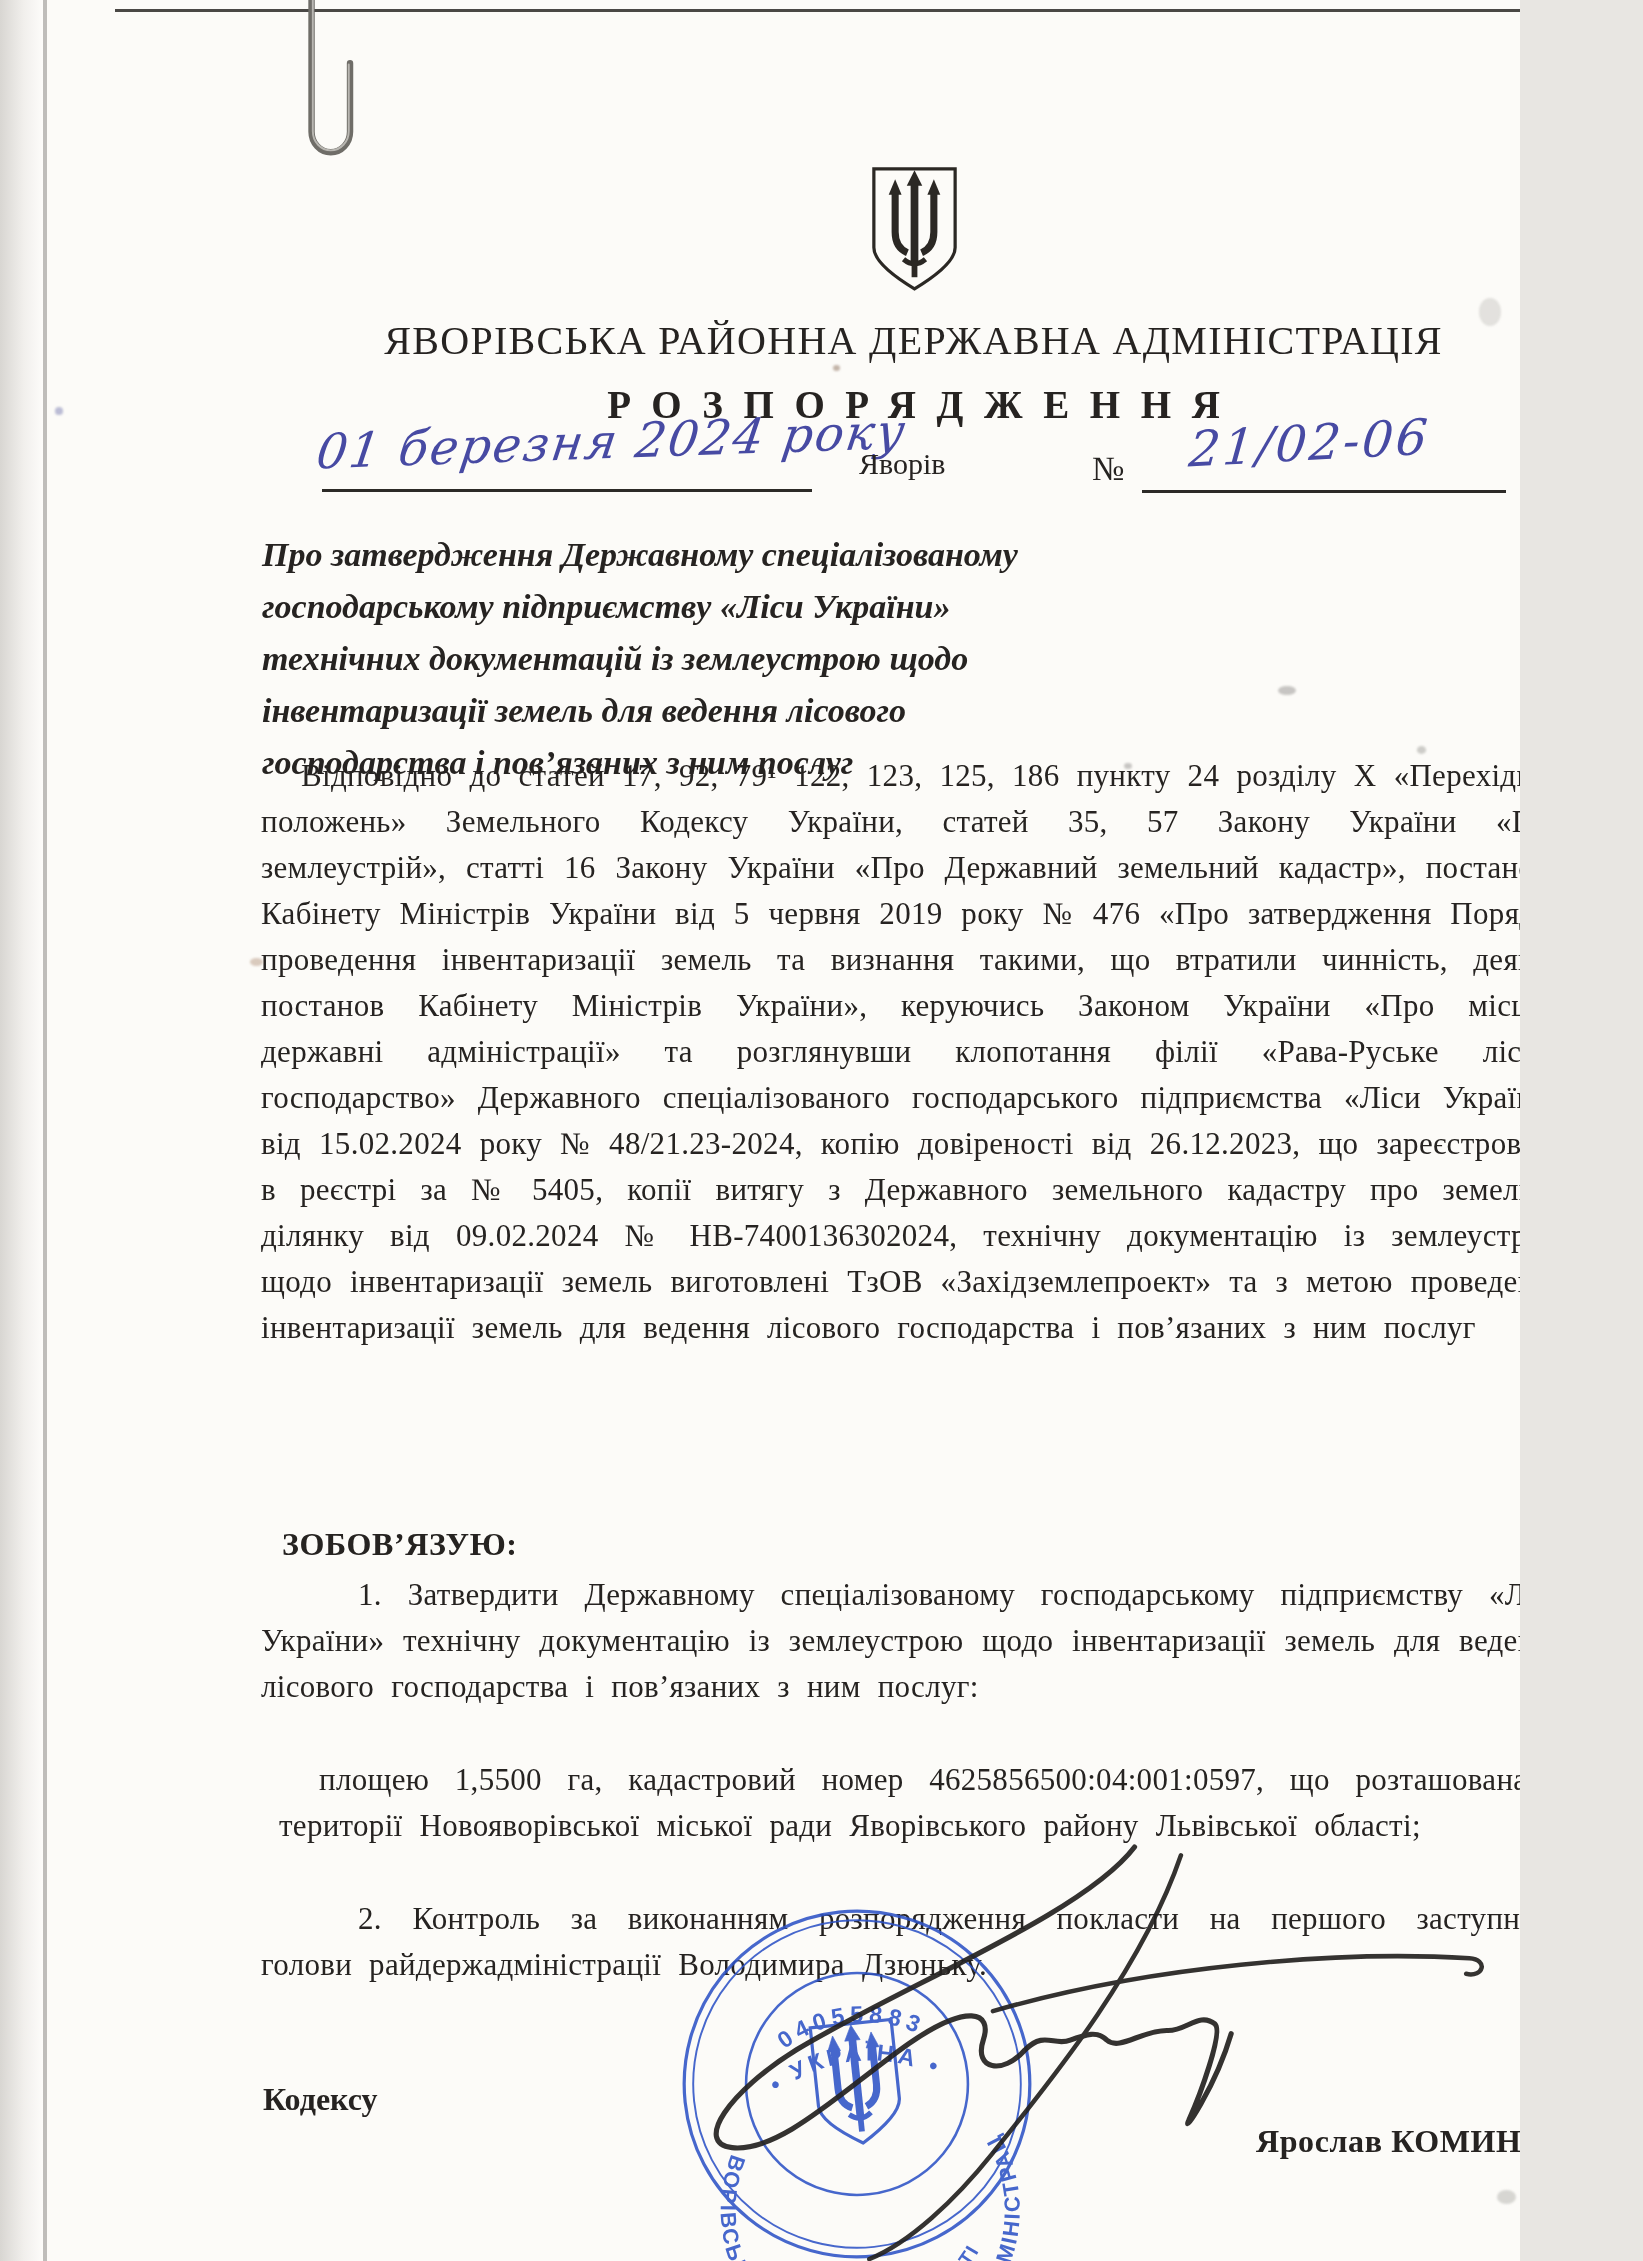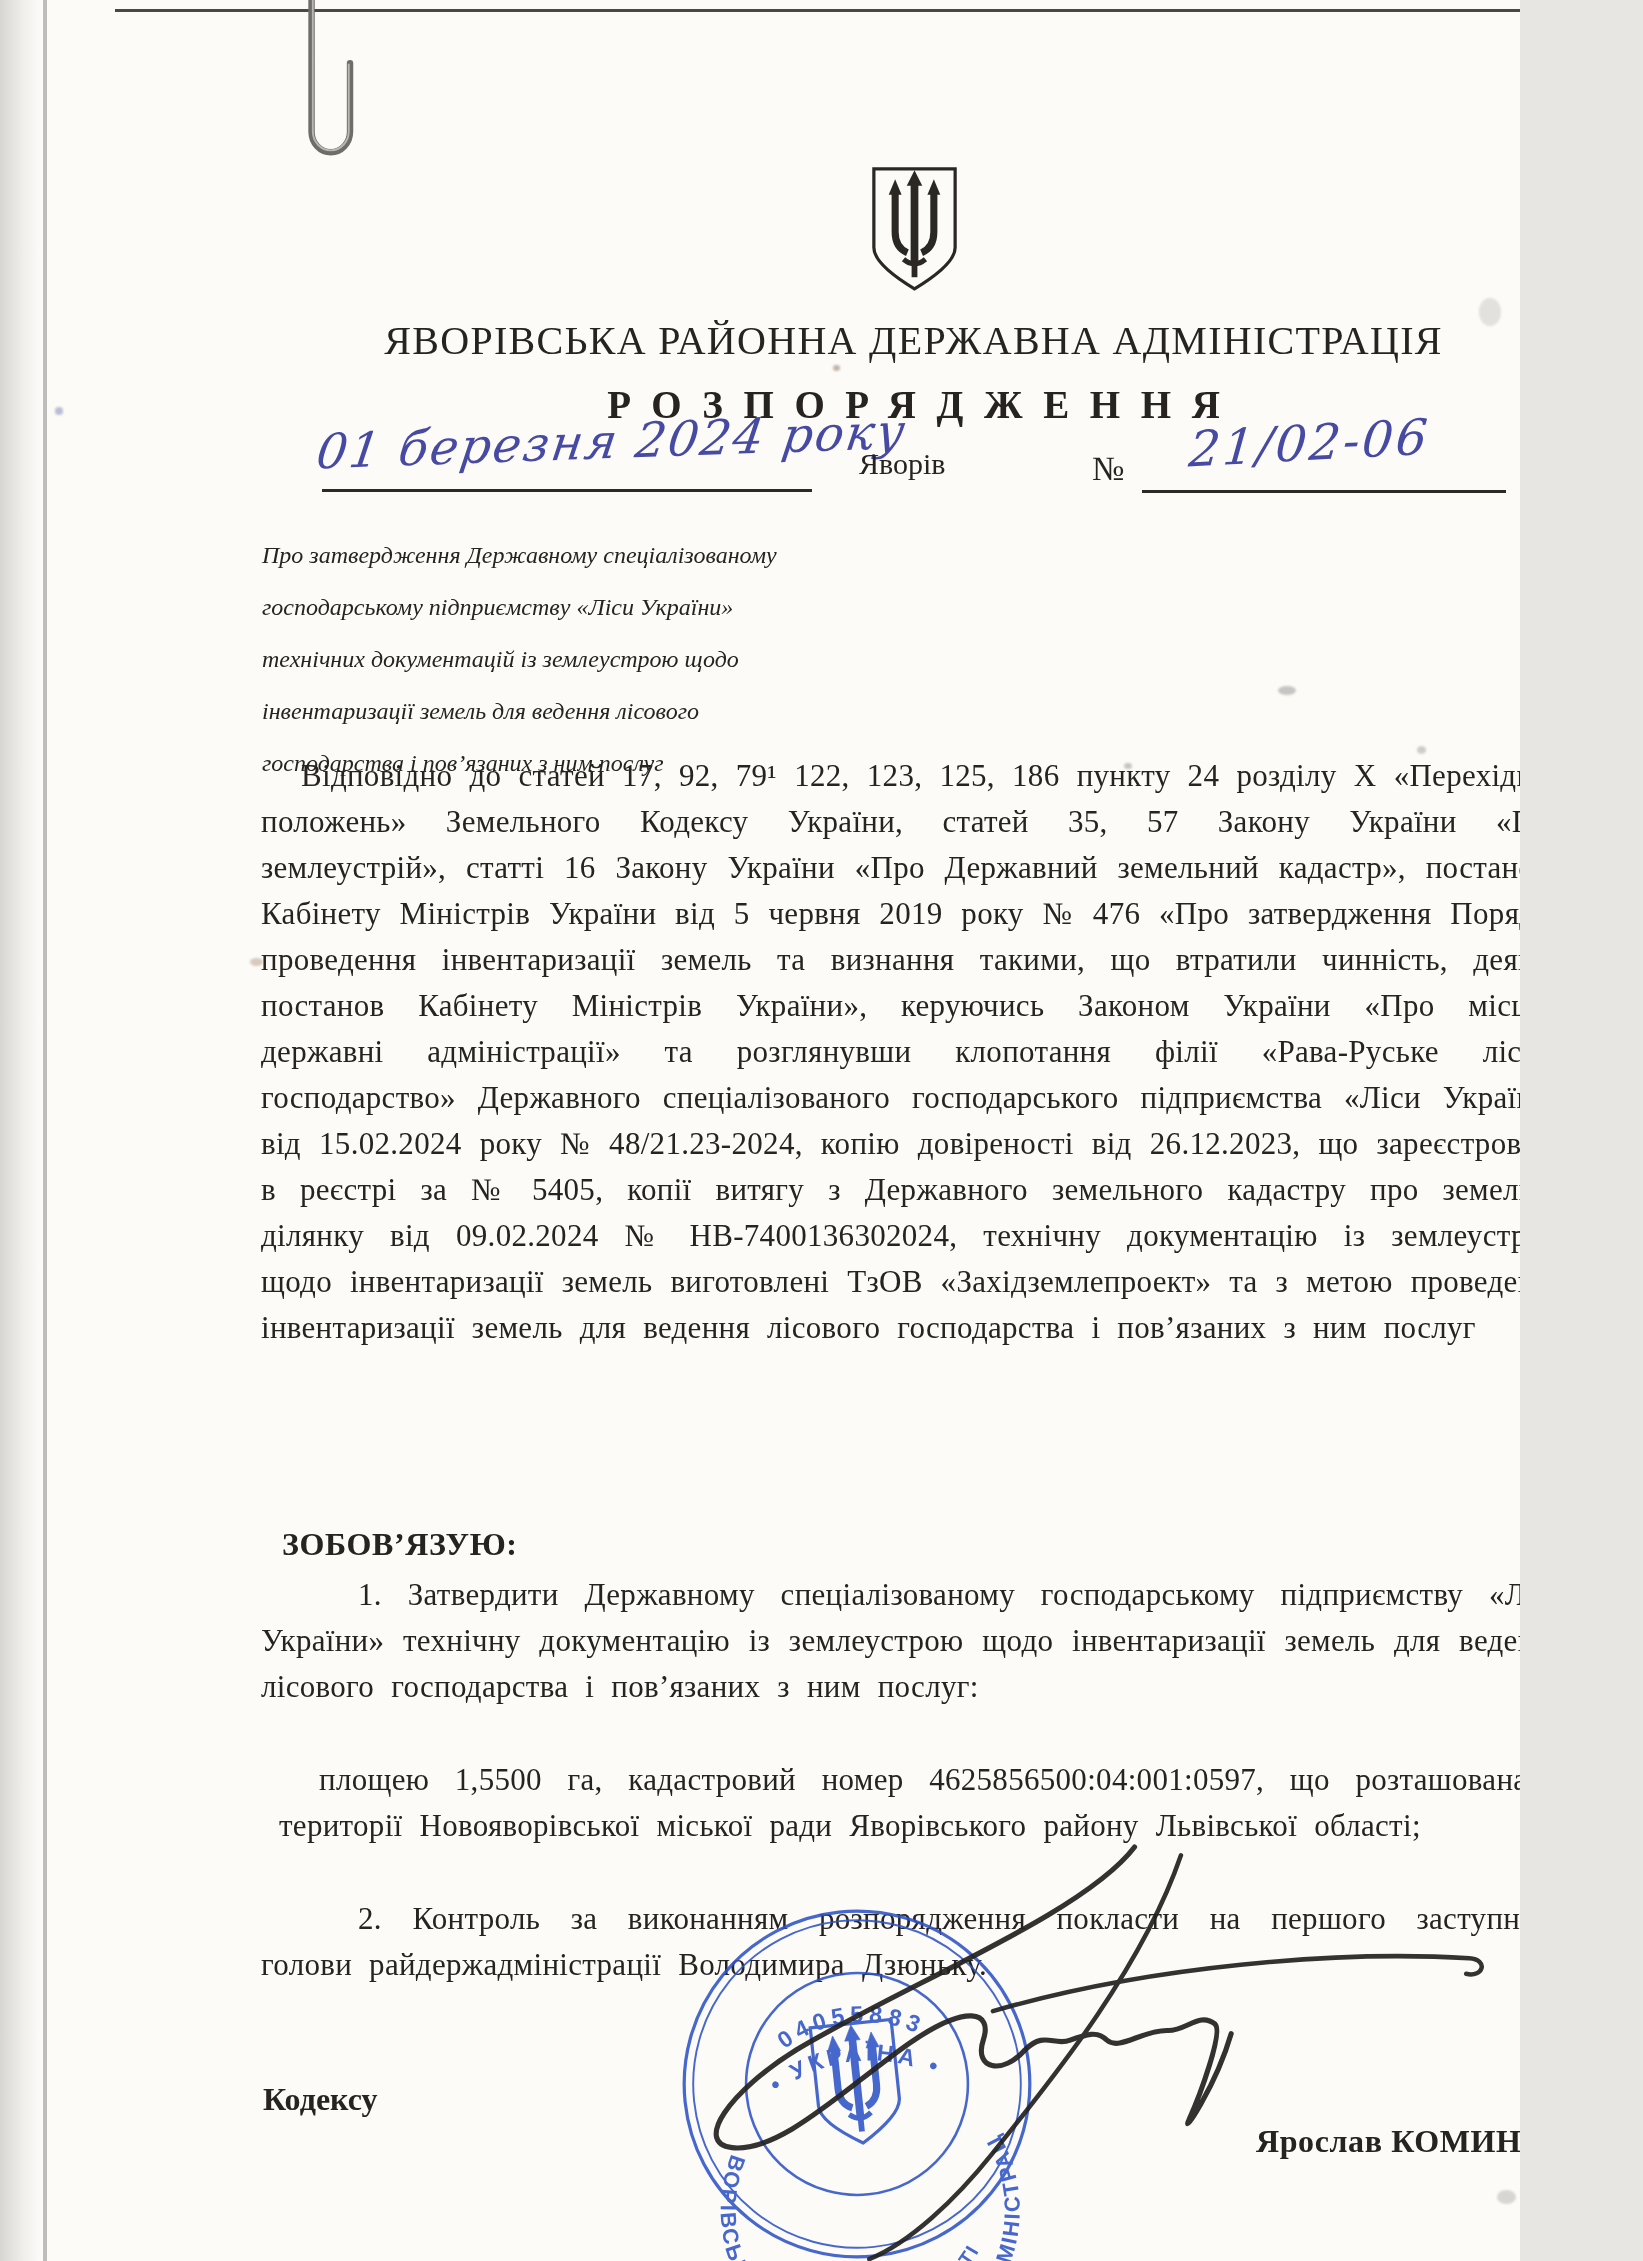--- a/index.html
+++ b/index.html
@@ -21,21 +21,21 @@
        transform:rotate(-2deg) skewX(-10deg);white-space:nowrap;}
   .hw-num{position:absolute;left:1189px;top:415px;font-size:49px;letter-spacing:2.6px;
        transform:rotate(-3deg) skewX(-8deg);white-space:nowrap;}
   .rule{position:absolute;height:2.6px;background:#2c2a27;}
   .rule-date{left:322px;top:489px;width:490px;}
   .rule-num{left:1142px;top:490px;width:364px;}
   .place{position:absolute;left:859px;top:447px;font-size:30px;}
   .numero{position:absolute;left:1092px;top:450px;font-size:34px;}
   
   .subject{position:absolute;left:262px;top:529px;width:935px;
-       font-size:24px;line-height:52px;font-weight:normal;font-style:italic;}
+       font-size:34px;line-height:52px;font-weight:bold;font-style:italic;}
   
   .body-p{position:absolute;left:261px;width:1305px;margin:0;font-size:31px;line-height:46px;
        text-align:justify;word-spacing:9px;letter-spacing:0.3px;}
   .p1{top:744px;text-indent:40px;margin-top:9px;}
   .heading{position:absolute;left:282px;top:1526px;font-size:32px;font-weight:bold;letter-spacing:0.6px;}
   .item1{top:1572px;text-indent:97px;}
   .details{top:1757px;text-indent:40px;margin-left:18px;}
   .item2{top:1896px;text-indent:97px;}
   
   .golova{position:absolute;left:263px;top:2081px;font-size:32px;font-weight:bold;}

